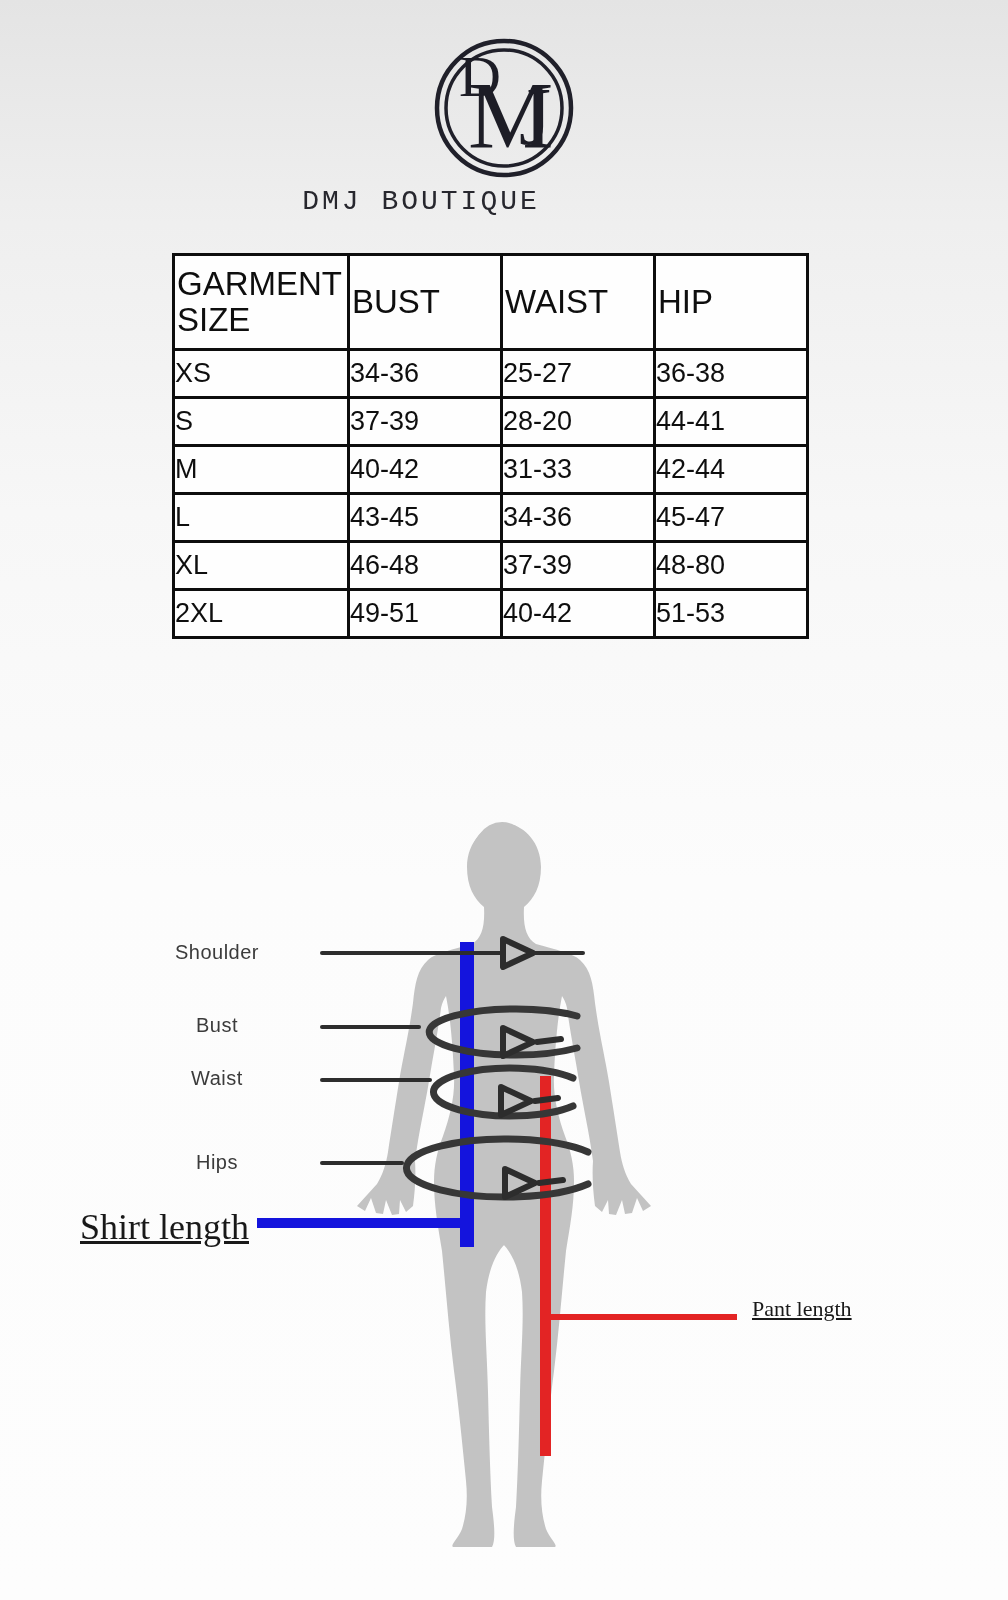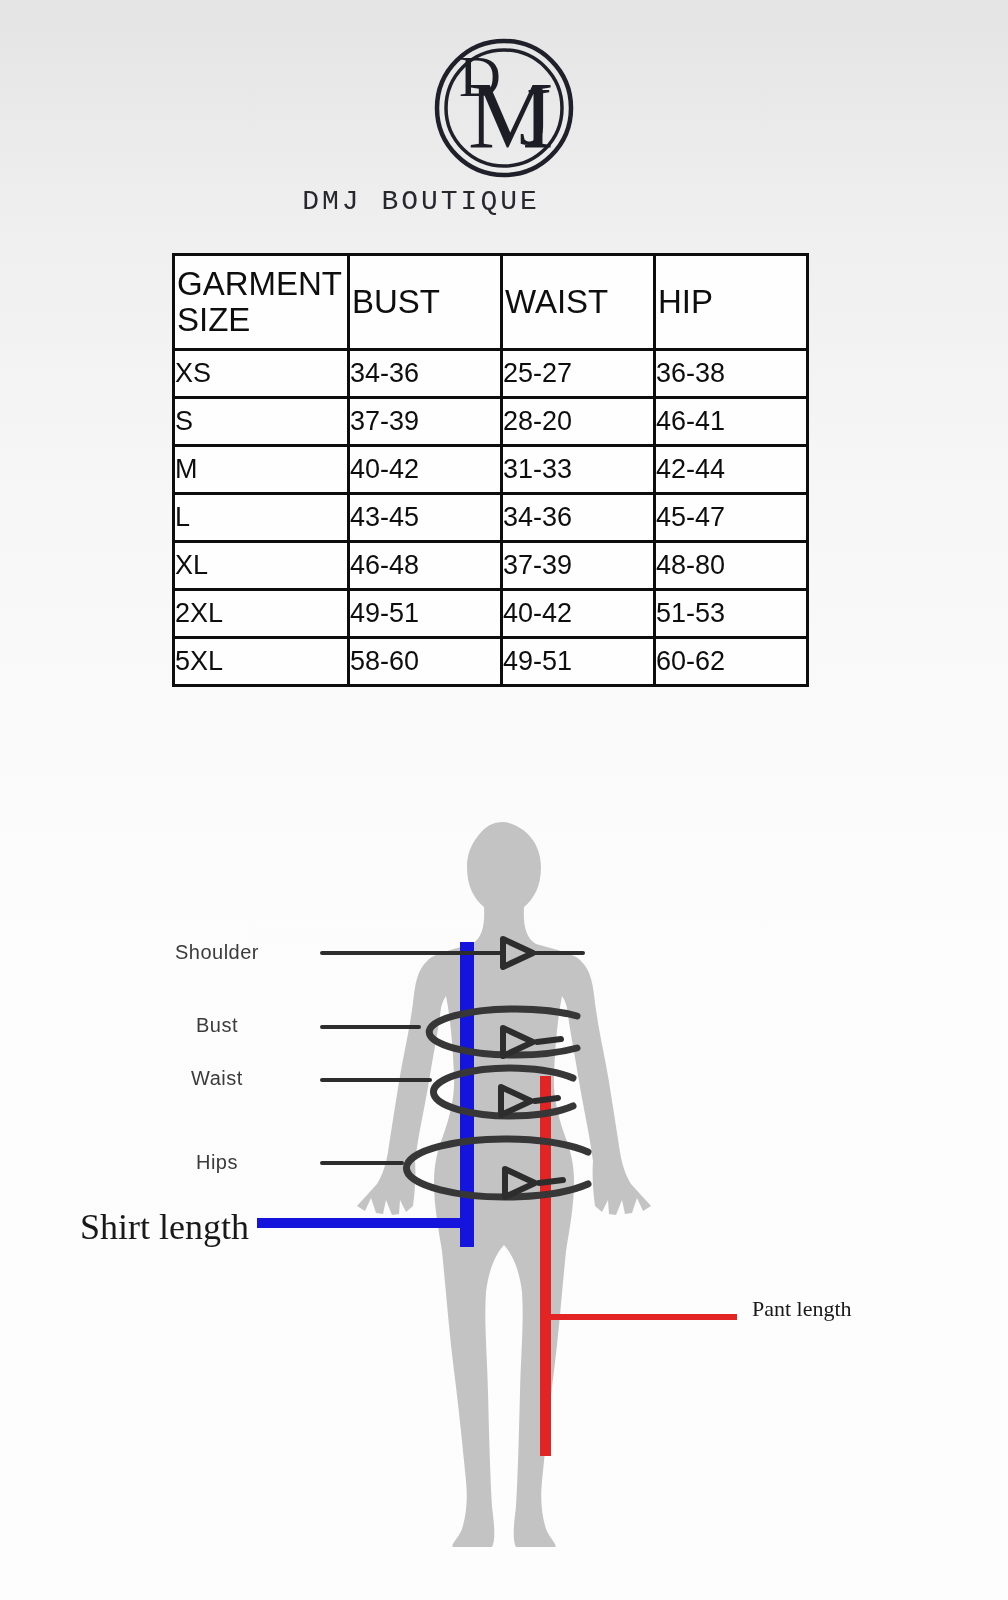--- a/index.html
+++ b/index.html
@@ -42,20 +42,21 @@
   .diagram-svg { position:absolute; left:0; top:790px; }
   .meas-label {
     position:absolute; right:691px; width:200px;
     text-align:center;
     font-size:20px; color:#3b3b3b; letter-spacing:0.5px;
   }
   .len-label {
     position:absolute;
     font-family:"Liberation Serif", serif;
     color:#191919;
+    text-decoration:underline;
   }
   .shirt-label { left:80px; top:1206px; font-size:36px; }
   .pant-label  { left:752px; top:1296px; font-size:22px; }
 </style>
 </head>
 <body>
 
 <div class="page">
 
   <svg class="logo-svg" width="182" height="172" viewBox="0 0 182 172">
@@ -86,21 +87,21 @@
         <tr>
           <td>XS</td>
           <td>34-36</td>
           <td>25-27</td>
           <td>36-38</td>
         </tr>
         <tr>
           <td>S</td>
           <td>37-39</td>
           <td>28-20</td>
-          <td>46-41</td>
+          <td>44-41</td>
         </tr>
         <tr>
           <td>M</td>
           <td>40-42</td>
           <td>31-33</td>
           <td>42-44</td>
         </tr>
         <tr>
           <td>L</td>
           <td>43-45</td>
@@ -111,26 +112,20 @@
           <td>XL</td>
           <td>46-48</td>
           <td>37-39</td>
           <td>48-80</td>
         </tr>
         <tr>
           <td>2XL</td>
           <td>49-51</td>
           <td>40-42</td>
           <td>51-53</td>
-        </tr>
-        <tr>
-          <td>5XL</td>
-          <td>58-60</td>
-          <td>49-51</td>
-          <td>60-62</td>
         </tr>
       </tbody>
   </table>
 
   <svg class="diagram-svg" width="1008" height="810" viewBox="0 790 1008 810">
 
     <g fill="#c3c3c3">
       <ellipse cx="502" cy="866" rx="33" ry="44"></ellipse>
       <path id="half-body" d="
         M 505 823

